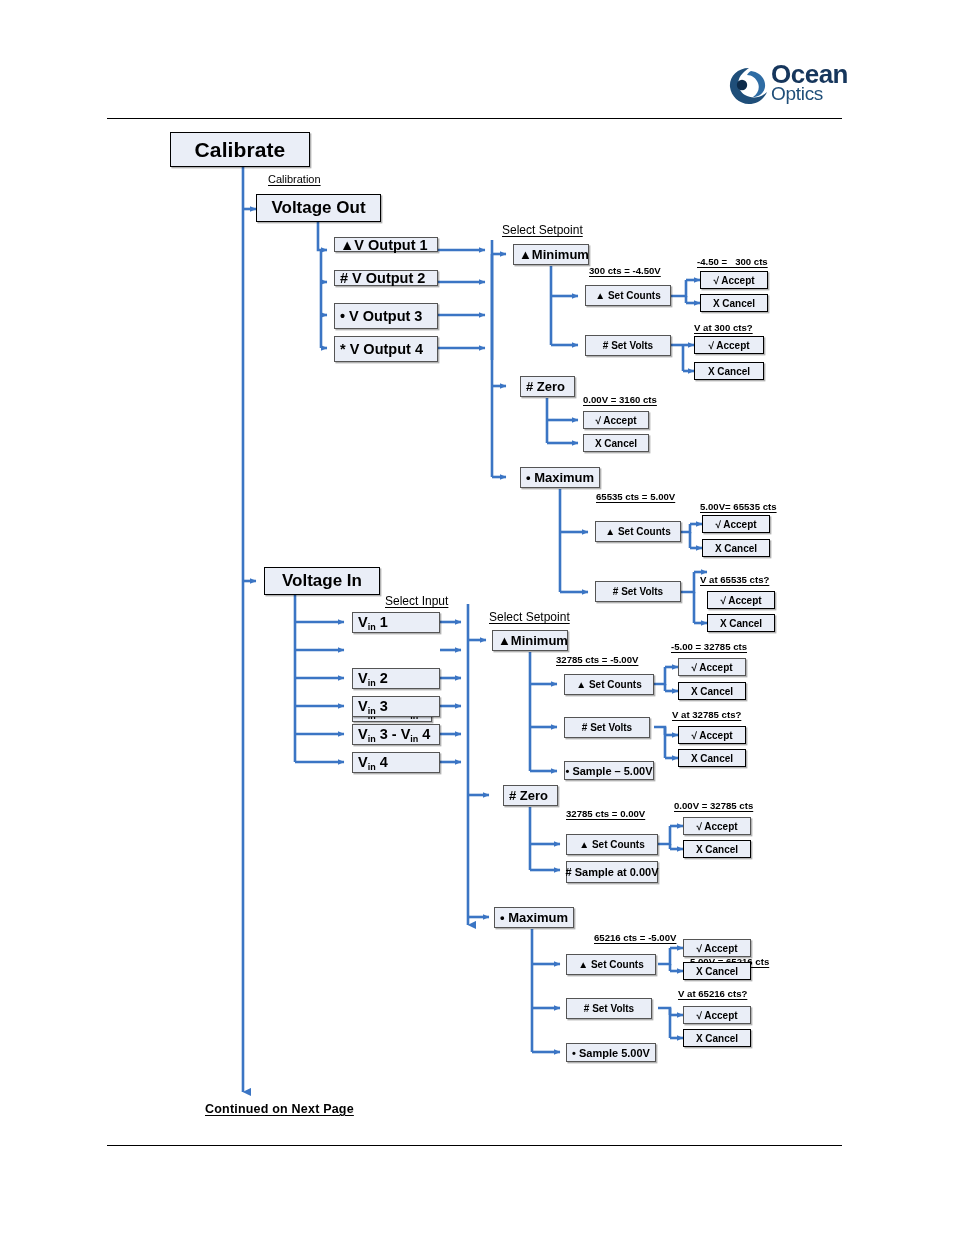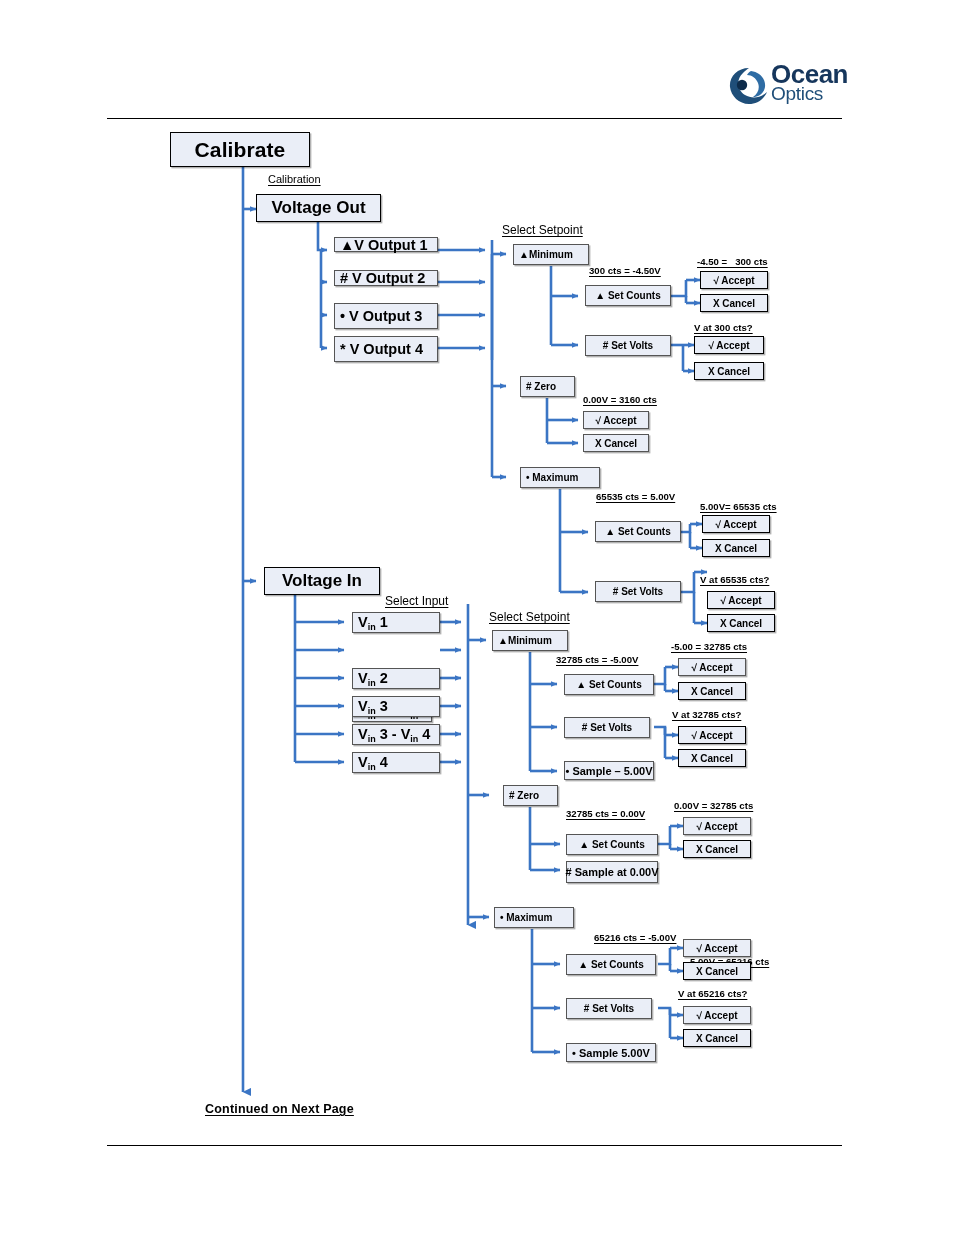--- a/index.html
+++ b/index.html
@@ -26,21 +26,21 @@
         border:1.2px solid #808080;
         box-shadow:1.4px 1.4px 0 rgba(0,0,0,.30);
         display:flex;align-items:center;white-space:nowrap;color:#000;}
   .node.dark{border-color:#555;}
   .node.blk{border:1.4px solid #000;}
   .c{justify-content:center;}
   .l{justify-content:flex-start;padding-left:5px;}
 
   .t-big{font-size:21px;font-weight:bold;letter-spacing:.1px;}
   .t-mid{font-size:14.5px;font-weight:bold;}
-  .t-sm{font-size:10px;font-weight:bold;}
+  .t-sm{font-size:13px;font-weight:bold;}
   .t-xs{font-size:10px;font-weight:bold;}
   .t-xxs{font-size:11px;font-weight:bold;}
 
   
   .cap{position:absolute;white-space:nowrap;color:#000;
        text-decoration:underline;text-underline-offset:2px;}
   .cap.c11{font-size:11px;font-weight:normal;}
   .cap.c12{font-size:12px;font-weight:normal;}
   .cap.c10{font-size:9.6px;font-weight:bold;}
   .cap.big{font-size:12.5px;font-weight:bold;letter-spacing:.2px;}

